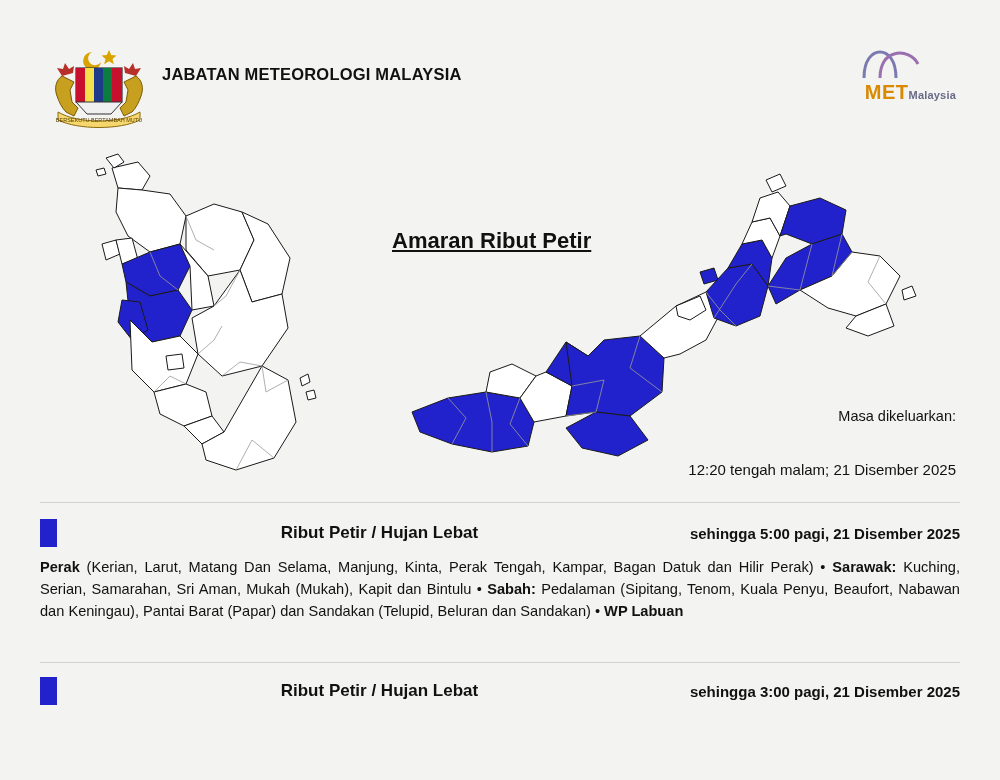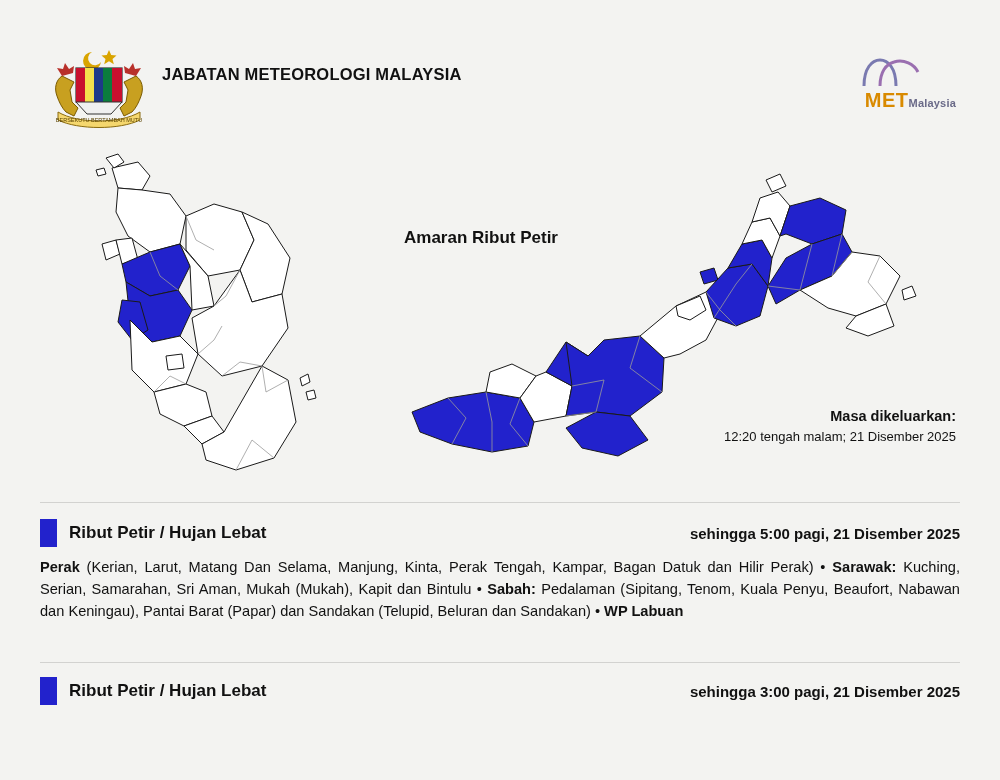--- a/index.html
+++ b/index.html
@@ -45,21 +45,21 @@
   .header-text .line2 {
     font-size: 14.5px;
     font-weight: bold;
     letter-spacing: 0.2px;
     color: #111;
     line-height: 24px;
     margin-top: 2px;
   }
   .met-logo {
     position: absolute;
-    right: 44px; top: 56px;
+    right: 44px; top: 48px;
     width: 110px; height: 60px;
     text-align: right;
   }
   .met-logo .met-word {
     font-size: 20px;
     font-weight: bold;
     color: #d98a00;
     letter-spacing: 0.5px;
     line-height: 1;
   }
@@ -73,40 +73,42 @@
 
   
   .map-area {
     position: absolute;
     top: 140px; left: 0;
     width: 1000px; height: 350px;
     background: #f3f3f1;
   }
   .map-title {
     position: absolute;
-    left: 404px; top: 88px;
-    font-size: 17px;
-    font-weight: bold;
-    color: #111;
+    left: 392px; top: 88px;
+    font-size: 22px;
+    font-weight: bold;
+    color: #111;
+    text-decoration: underline;
   }
   .issued {
     position: absolute;
     right: 44px; top: 266px;
     text-align: right;
   }
   .issued .issued-label {
     font-size: 14.5px;
-    font-weight: bold;
+    font-weight: normal;
     color: #111;
     line-height: 20px;
   }
   .issued .issued-time {
-    font-size: 13px;
+    font-size: 15px;
     color: #111;
     line-height: 22px;
+    margin-top: 33px;
   }
 
   svg.mapsvg { position: absolute; left: 0; top: 0; }
 
   
   .divider {
     position: absolute;
     left: 40px; right: 40px;
     height: 1px;
     background: #d2d2d0;
@@ -121,20 +123,21 @@
     width: 17px; height: 28px;
     background: #2222cc;
     margin-right: 12px;
     flex: 0 0 auto;
   }
   .warn-title {
     font-size: 17px;
     font-weight: bold;
     color: #111;
     flex: 1 1 auto;
+    text-align: center;
   }
   .warn-until {
     font-size: 15px;
     font-weight: bold;
     color: #111;
     white-space: nowrap;
   }
   .warn-body {
     margin-top: 8px;
     font-size: 14.6px;

